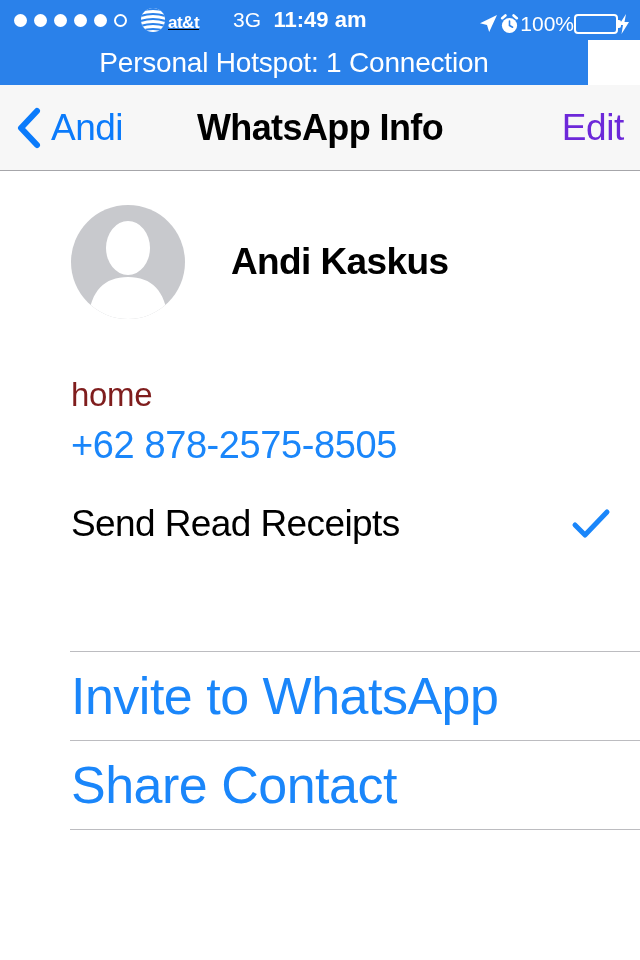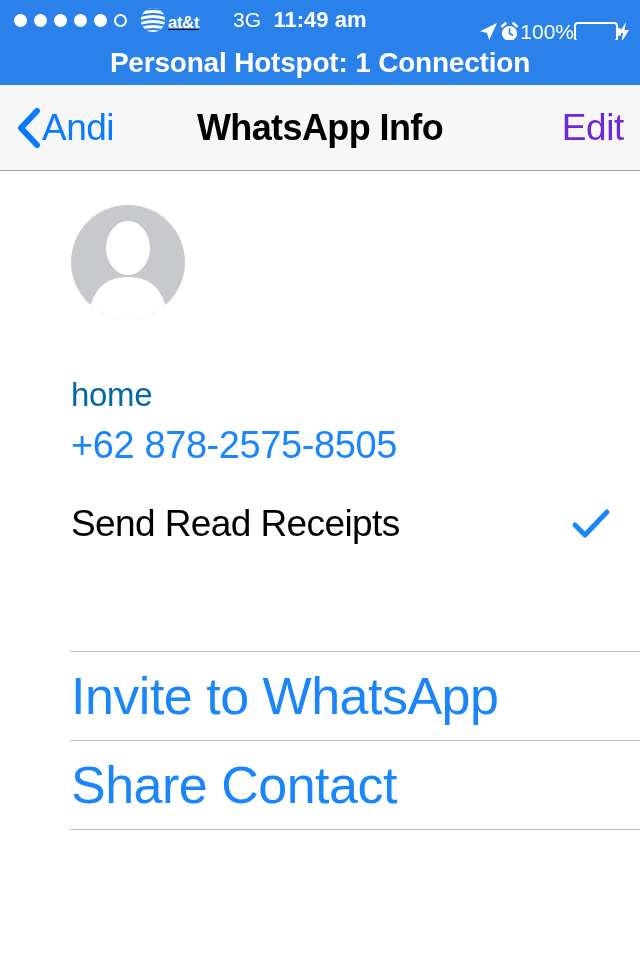--- a/index.html
+++ b/index.html
@@ -30,50 +30,50 @@
     color:#ffffff; font-size:21px; margin-left:34px; letter-spacing:0px;
   }
 
   #status-time{
     position:absolute; left:0; right:0; top:0; height:40px;
     display:flex; align-items:center; justify-content:center;
     color:#ffffff; font-size:22px; font-weight:bold; pointer-events:none;
   }
 
   .status-right{
-    position:absolute; right:10px; top:12px; height:40px;
+    position:absolute; right:10px; top:4px; height:40px;
     display:flex; align-items:center; 
   }
   .battery-pct{ color:#ffffff; font-size:21px; }
   .battery-shell{
     width:44px; height:20px; border:2px solid #ffffff; border-radius:4px;
     padding:1.5px; position:relative;
   }
   .battery-fill{ width:100%; height:100%; background:#4cd964; border-radius:1.5px; }
   .battery-nub{
     position:absolute; right:-5px; top:50%; transform:translateY(-50%);
     width:3px; height:8px; background:#ffffff; border-radius:0 2px 2px 0;
   }
 
   
   #hotspot-banner{
-    position:absolute; left:0; top:40px; width:640px; height:45px;
+    position:absolute; left:0; top:40px; width:588px; height:45px;
     background:#2a81ea;
     display:flex; align-items:center; justify-content:center;
-    color:#ffffff; font-size:28px; letter-spacing:-0.2px;font-weight:bold;
+    color:#ffffff; font-size:28px; letter-spacing:-0.2px;
   }
 
   
   #nav-bar{
     position:absolute; left:0; top:85px; width:640px; height:86px;
     background:#f7f7f7; border-bottom:1px solid #a6a6aa;
   }
   #nav-back{
     position:absolute; left:16px; top:0; height:85px;
-    display:flex; align-items:center; cursor:pointer;
+    display:flex; align-items:center; gap:9px; cursor:pointer;
   }
   .back-chevron{ display:block; }
   #nav-back-label{ color:#0b7bfb; font-size:37px; letter-spacing:-0.5px; }
   #nav-title{
     position:absolute; left:0; right:0; top:0; height:85px;
     display:flex; align-items:center; justify-content:center;
     color:#000000; font-size:36px; font-weight:bold; letter-spacing:-0.6px;
   }
   #nav-edit{
     position:absolute; right:16px; top:0; height:85px;
@@ -90,21 +90,21 @@
     margin-left:71px; width:114px; height:114px; border-radius:50%;
     background:#c8c9cd; overflow:hidden; flex:none; position:relative;
   }
   #contact-name{
     margin-left:46px; color:#000000;
     font-size:37px; font-weight:bold; letter-spacing:-0.6px;
   }
 
   
   #phone-block{ position:absolute; left:71px; top:376px; }
-  #phone-label{ color:#0369a1; font-size:33px; letter-spacing:-0.3px; cursor:pointer; }
+  #phone-label{ color:#7f1d1d; font-size:33px; letter-spacing:-0.3px; cursor:pointer; }
   #phone-number{
     color:#1a86fa; font-size:38px; letter-spacing:-0.4px;
     margin-top:10px; cursor:pointer;
   }
 
   
   #read-receipts-row{
     position:absolute; left:0; top:498px; width:640px; height:52px;
     display:flex; align-items:center; cursor:pointer;
   }
@@ -210,20 +210,21 @@
   <div id="nav-edit">Edit</div>
 </div>
 
 <div id="contact-header">
   <div id="avatar">
     <svg width="114" height="114" viewBox="0 0 114 114" aria-hidden="true">
       <ellipse cx="57" cy="43" rx="22" ry="27" fill="#ffffff"></ellipse>
       <path d="M57 72 C33 72 20 86 17 114 L97 114 C94 86 81 72 57 72 Z" fill="#ffffff"></path>
     </svg>
   </div>
+  <div id="contact-name">Andi Kaskus</div>
 </div>
 
 <div id="phone-block">
   <div id="phone-label">home</div>
   <div id="phone-number">+62 878-2575-8505</div>
 </div>
 
 <div id="read-receipts-row">
   <span id="read-receipts-label">Send Read Receipts</span>
   <svg id="read-receipts-check" width="42" height="36" viewBox="0 0 42 36" aria-hidden="true">

